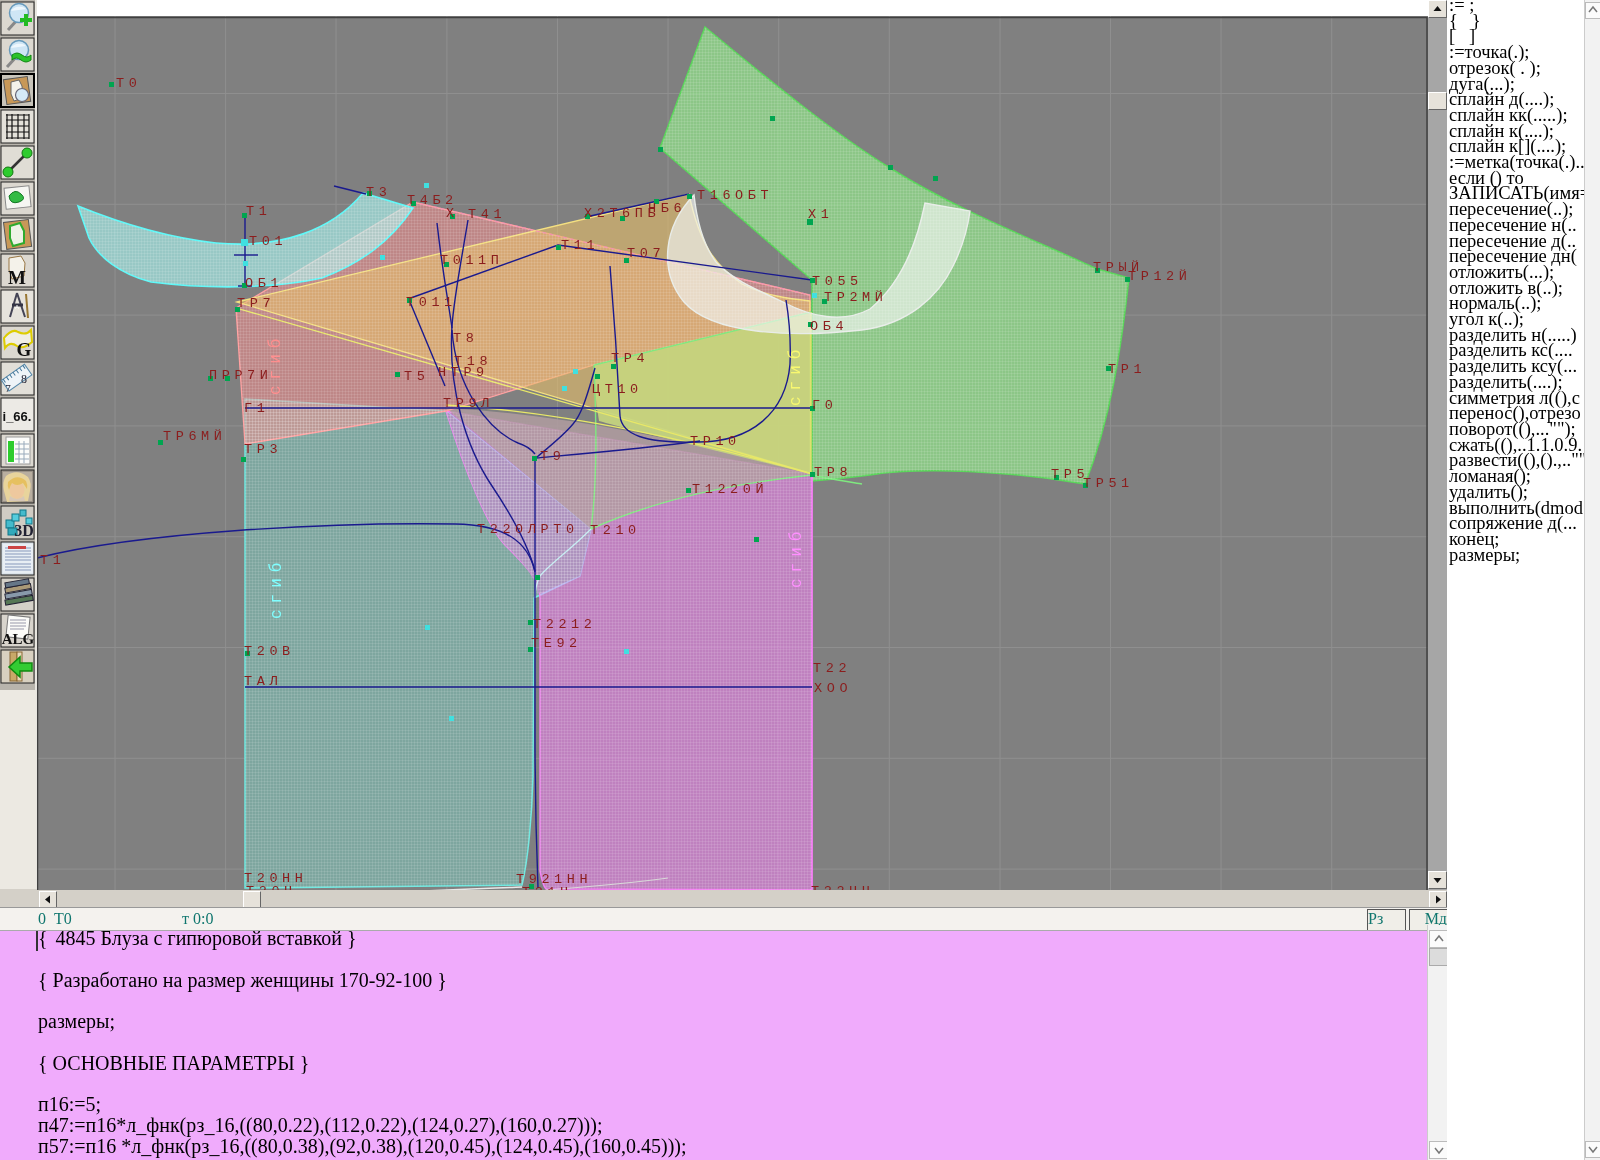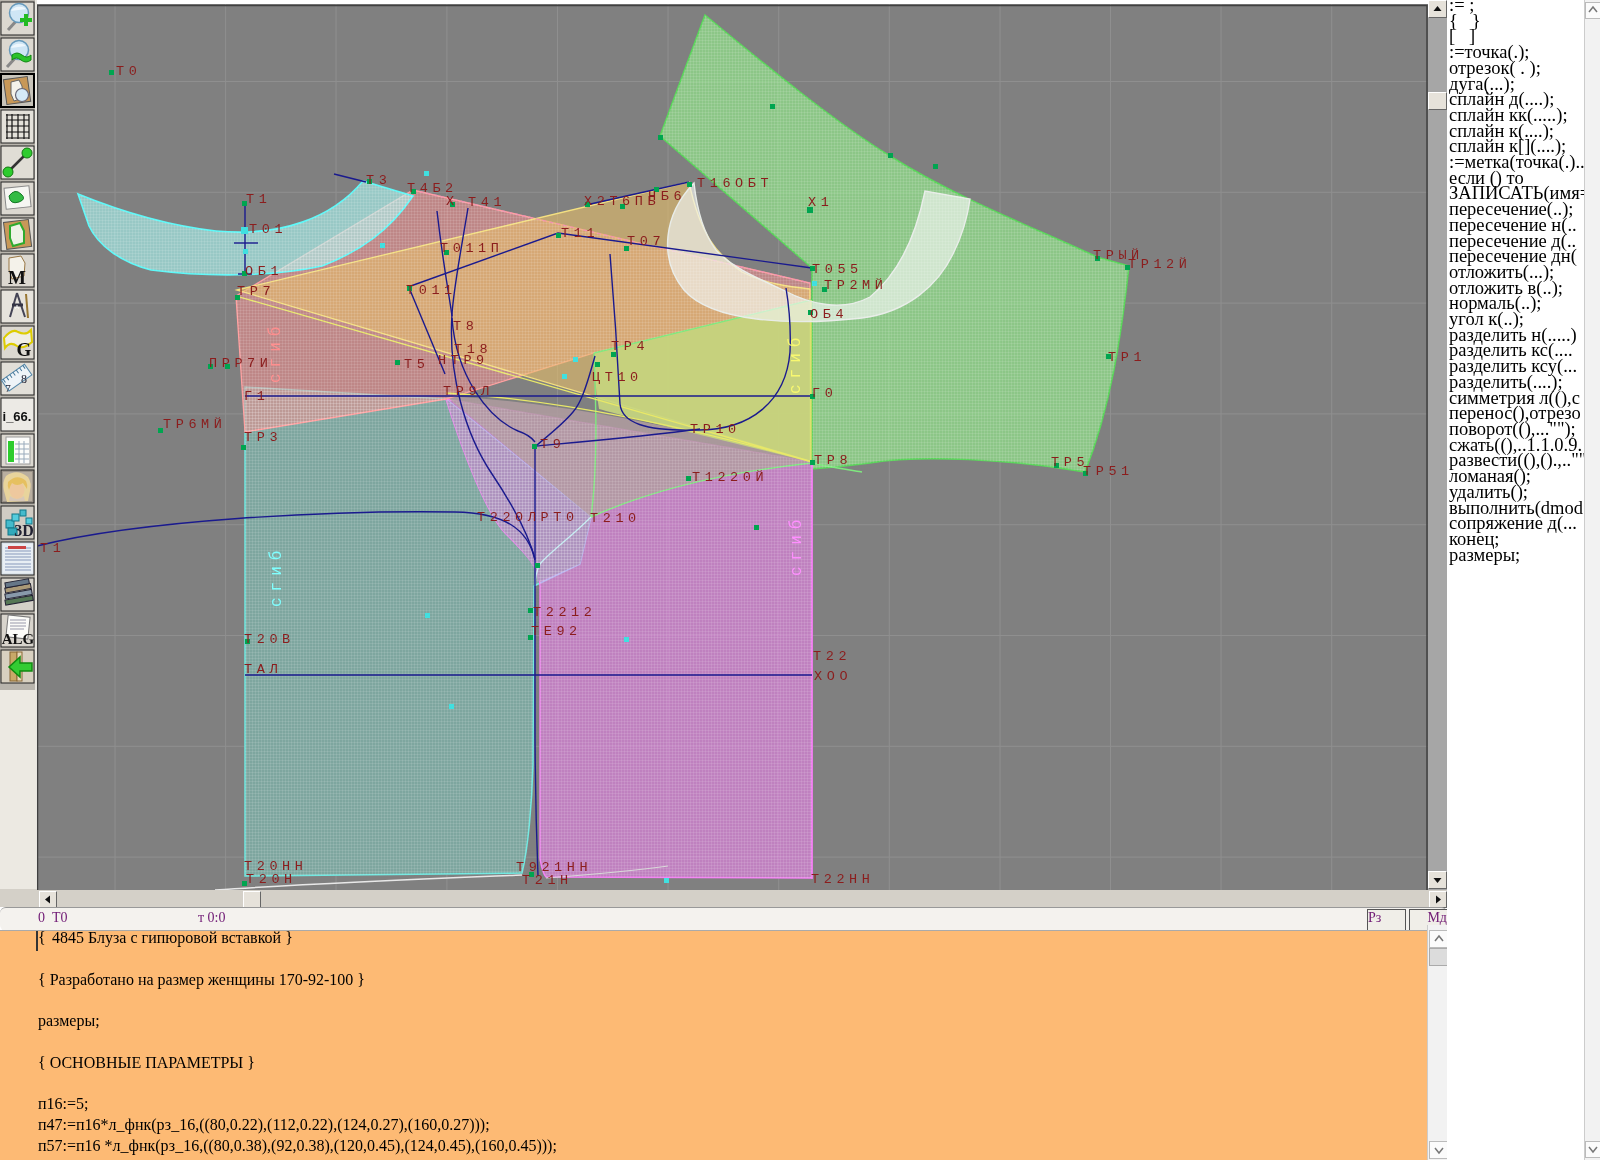--- a/index.html
+++ b/index.html
@@ -152,21 +152,21 @@
 
 <g>
           <rect x="1" y="650" width="33" height="33" fill="#d8d0c0" stroke="#222" stroke-width="1"></rect>
 <rect x="10" y="652" width="7" height="29" fill="#c8a868" stroke="#886633"></rect>
 <rect x="17" y="652" width="5" height="29" fill="#e8d8b8" stroke="#886633"></rect>
 <path d="M32,663 v8 h-12 v6 l-11,-10 11,-10 v6 z" fill="#33cc33" stroke="#118811" stroke-width="1.5"></path>
         </g>
 </svg>
 </div>
 
-<div class="abs" id="canvasbox" style="left:37px;top:4px;width:1391px;height:890px;background:#fde047;">
+<div class="abs" id="canvasbox" style="left:37px;top:16px;width:1391px;height:890px;background:#fde047;">
 <svg width="1391" height="890" viewBox="37 0 1391 890" xmlns="http://www.w3.org/2000/svg" font-family="Liberation Mono,monospace" font-size="13.5" letter-spacing="4.6">
 <defs>
 <pattern id="mesh" width="3" height="3" patternUnits="userSpaceOnUse">
 <rect x="0" y="0" width="1" height="3" fill="rgba(255,255,255,0.10)"></rect>
 <rect x="0" y="0" width="3" height="1" fill="rgba(255,255,255,0.10)"></rect>
 </pattern>
 </defs>
 
 <rect x="37" y="0" width="1391" height="890" fill="#808080"></rect>
 
@@ -415,32 +415,32 @@
           <path d="M5,7.5 l5,-4 v8 z" fill="#111"></path>
         </svg></div>
 
 <div class="abs btn" style="left:206px;top:1px;width:16px;height:15px;"></div>
 
 <div class="abs btn" style="left:1392px;top:1px;width:16px;height:15px;"><svg width="16" height="15">
           <path d="M11,7.5 l-5,-4 v8 z" fill="#111"></path>
         </svg></div>
 </div>
 
-<div class="abs" id="statusbar" style="left:0;top:907px;width:1447px;height:23px;background:#f4f2ee;border-top:1px solid #999;font-family:'Liberation Serif',serif;font-size:14px;color:#701a75;border-radius:6px;">
+<div class="abs" id="statusbar" style="left:0;top:907px;width:1447px;height:23px;background:#f4f2ee;border-top:1px solid #999;font-family:'Liberation Serif',serif;font-size:16px;color:#0f766e;">
 
 <span class="abs" style="left:38px;top:2px;">0&nbsp;&nbsp;Т0</span>
 
-<span class="abs" style="left:198px;top:2px;">т 0:0</span>
+<span class="abs" style="left:182px;top:2px;">т 0:0</span>
 
 <span class="abs" style="left:1367px;top:1px;width:37px;height:20px;background:#f0eee8;border:1px solid #555;">Рз</span>
 
 <span class="abs" style="left:1409px;top:1px;width:37px;height:20px;background:#f0eee8;border:1px solid #555;text-align:right;">Мд</span>
 </div>
 
-<div class="abs" id="bottomtext" style="left:0;top:930px;width:1427px;height:230px;background:#fdba74;border-top:1px solid #aaa;font-family:'Liberation Serif',serif;font-size:16px;color:#000;white-space:pre;overflow:hidden;">
+<div class="abs" id="bottomtext" style="left:0;top:930px;width:1427px;height:230px;background:#f0abfc;border-top:1px solid #aaa;font-family:'Liberation Serif',serif;font-size:20px;color:#000;white-space:pre;overflow:hidden;">
 
 <div class="abs" style="left:38px;top:-3px;line-height:20.8px;">{  4845 Блуза с гипюровой вставкой }
 
 { Разработано на размер женщины 170-92-100 }
 
 размеры;
 
 { ОСНОВНЫЕ ПАРАМЕТРЫ }
 
 п16:=5;

